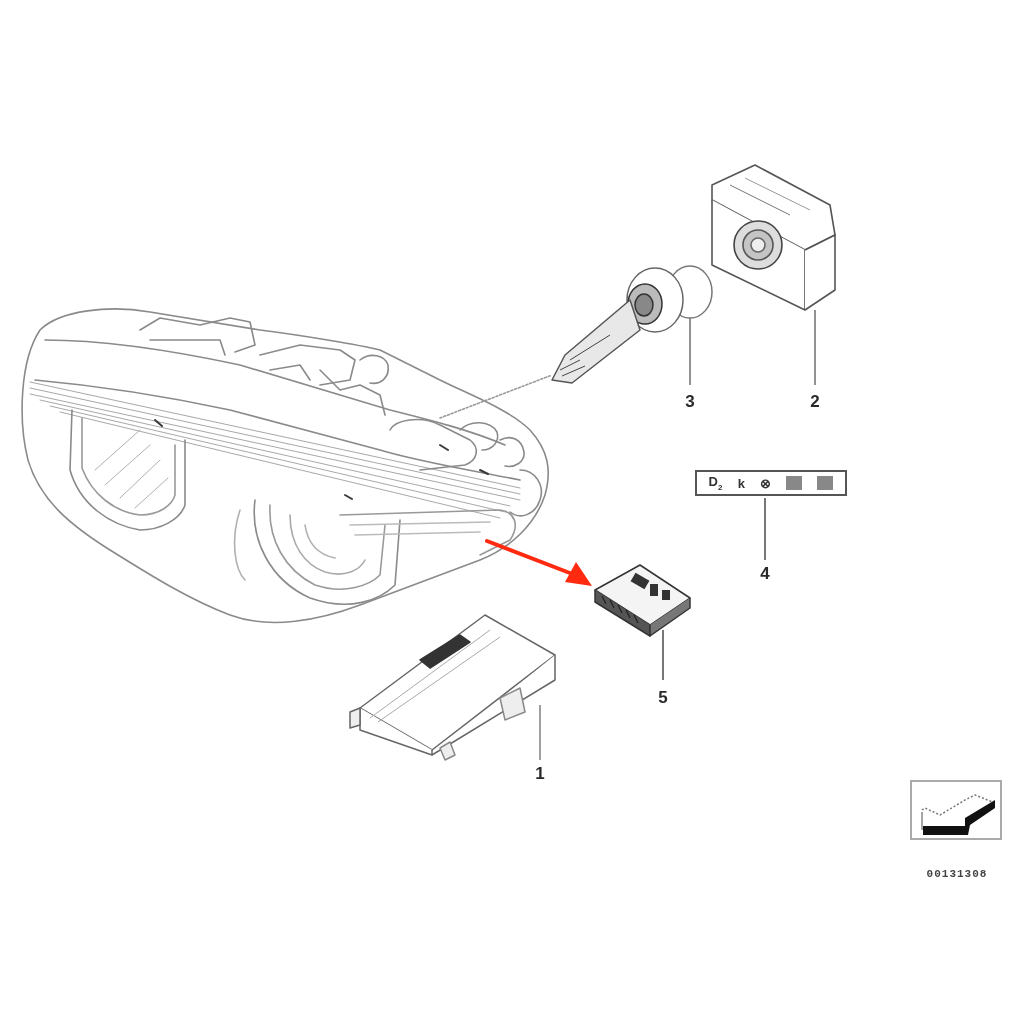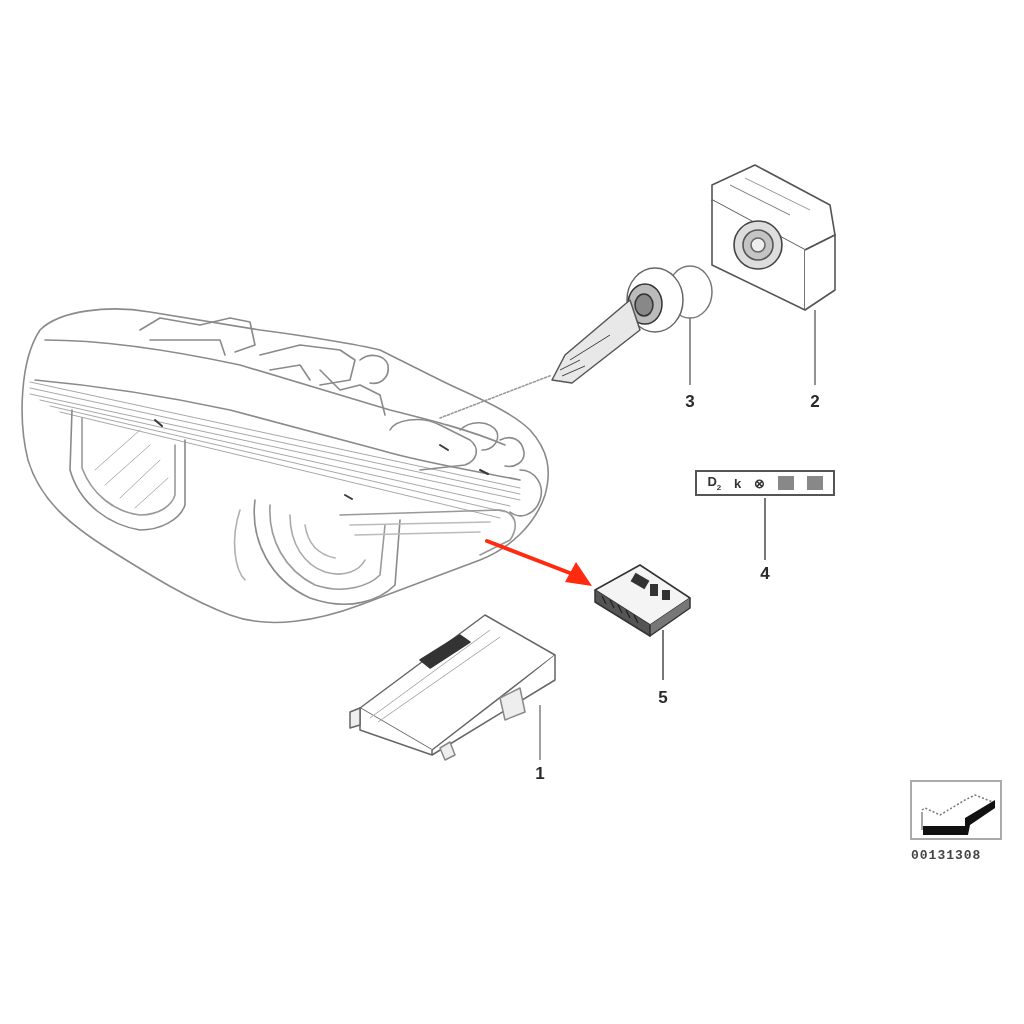--- a/index.html
+++ b/index.html
@@ -2,29 +2,29 @@
 <html><head>
 <meta charset="utf-8">
 <style>
   html, body { margin: 0; padding: 0; background: #ffffff; }
   body { width: 1024px; height: 1024px; position: relative; overflow: hidden;
          font-family: "Liberation Sans", sans-serif; }
   .canvas { position: absolute; left: 0; top: 0; width: 1024px; height: 1024px; }
   .callout-num { position: absolute; font-family: "Liberation Sans", sans-serif;
                  font-weight: bold; font-size: 17px; color: #2a2a2a;
                  width: 24px; text-align: center; line-height: 1; }
-  .symbol-box { position: absolute; left: 695px; top: 470px; width: 140px; height: 26px;
+  .symbol-box { position: absolute; left: 695px; top: 470px; width: 152px; height: 26px;
                 border: 2px solid #555; background: #fff; box-sizing: border-box;
                 display: flex; align-items: center; justify-content: space-around;
                 padding: 0 4px; }
   .symbol-box span { font-size: 13px; font-weight: bold; color: #333; line-height: 1; }
   .sym-sq { width: 16px; height: 14px; background: #888; display: inline-block; }
-  .diagram-code { position: absolute; left: 911px; top: 848px; width: 92px;
-                  font-family: "Liberation Mono", monospace; font-size: 13px;
-                  font-weight: bold; color: #444; letter-spacing: 1px; }
+  .diagram-code { position: absolute; left: 911px; top: 868px; width: 92px;
+                  font-family: "Liberation Mono", monospace; font-size: 11px;
+                  font-weight: bold; color: #444; letter-spacing: 1px; text-align: center; }
 </style>
 </head>
 <body>
 
 <div class="canvas">
 <svg width="1024" height="1024" viewBox="0 0 1024 1024" xmlns="http://www.w3.org/2000/svg">
 
   <g fill="none" stroke="#8a8a8a" stroke-width="1.6" stroke-linejoin="round" stroke-linecap="round">
 
     <path d="M40 330 C60 310 110 305 150 312 L260 330 C300 335 360 345 380 350 L440 380 C470 395 510 410 530 430 C548 450 552 470 545 495 C535 525 510 548 480 560 C440 575 400 590 360 605 C320 620 270 630 230 615 C190 600 150 575 110 550 C70 525 40 500 28 460 C18 420 20 360 40 330 Z"></path>

